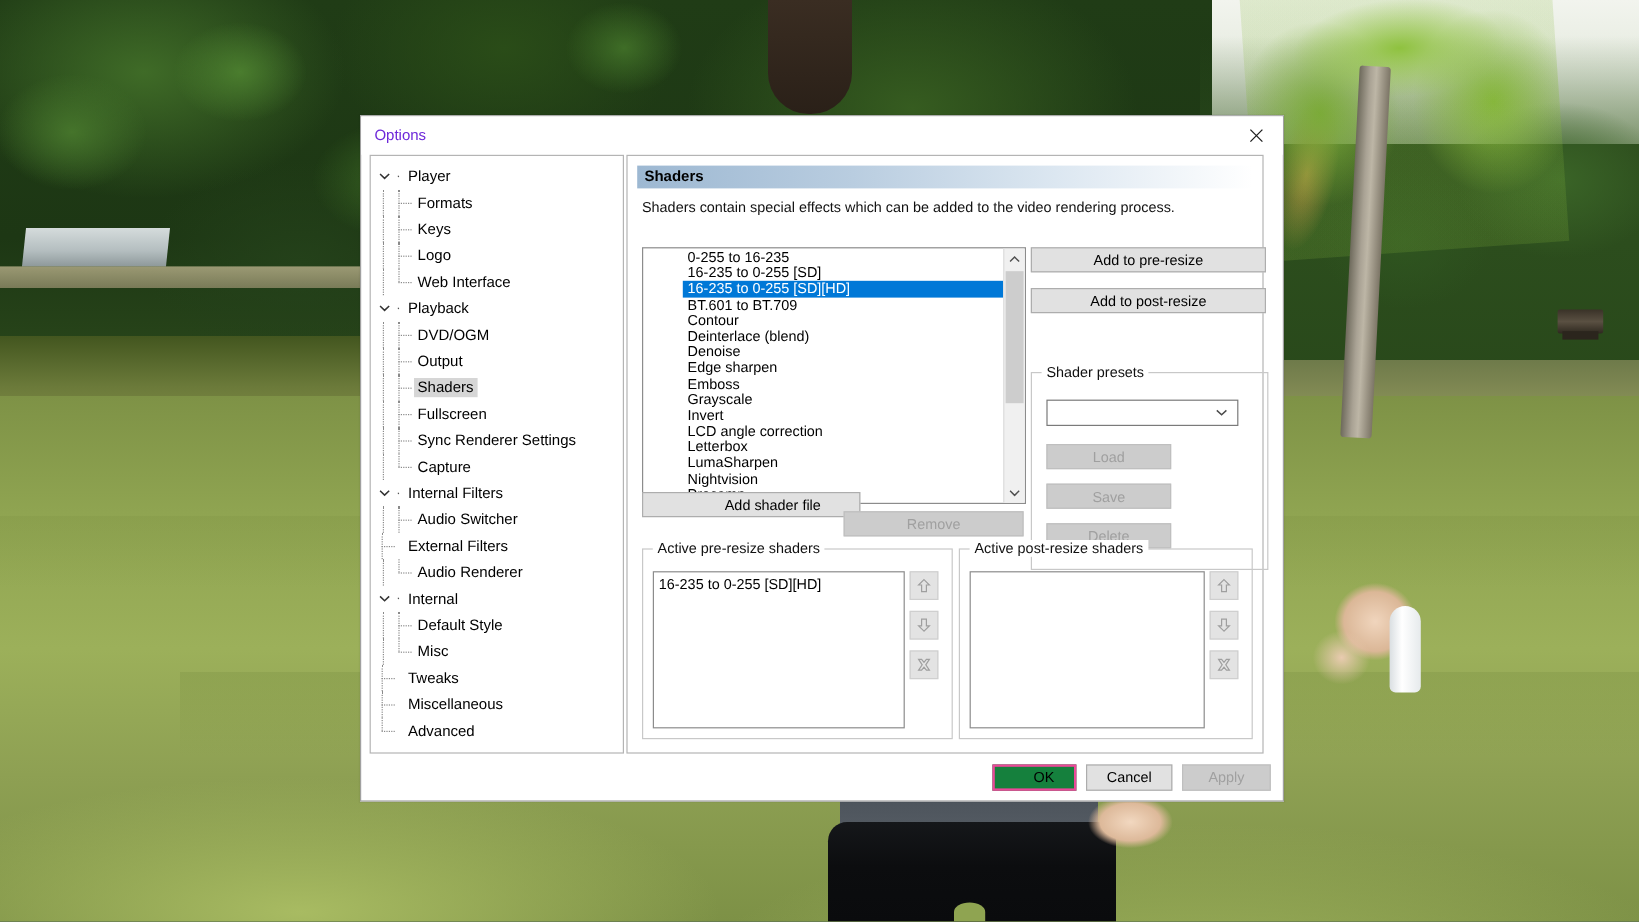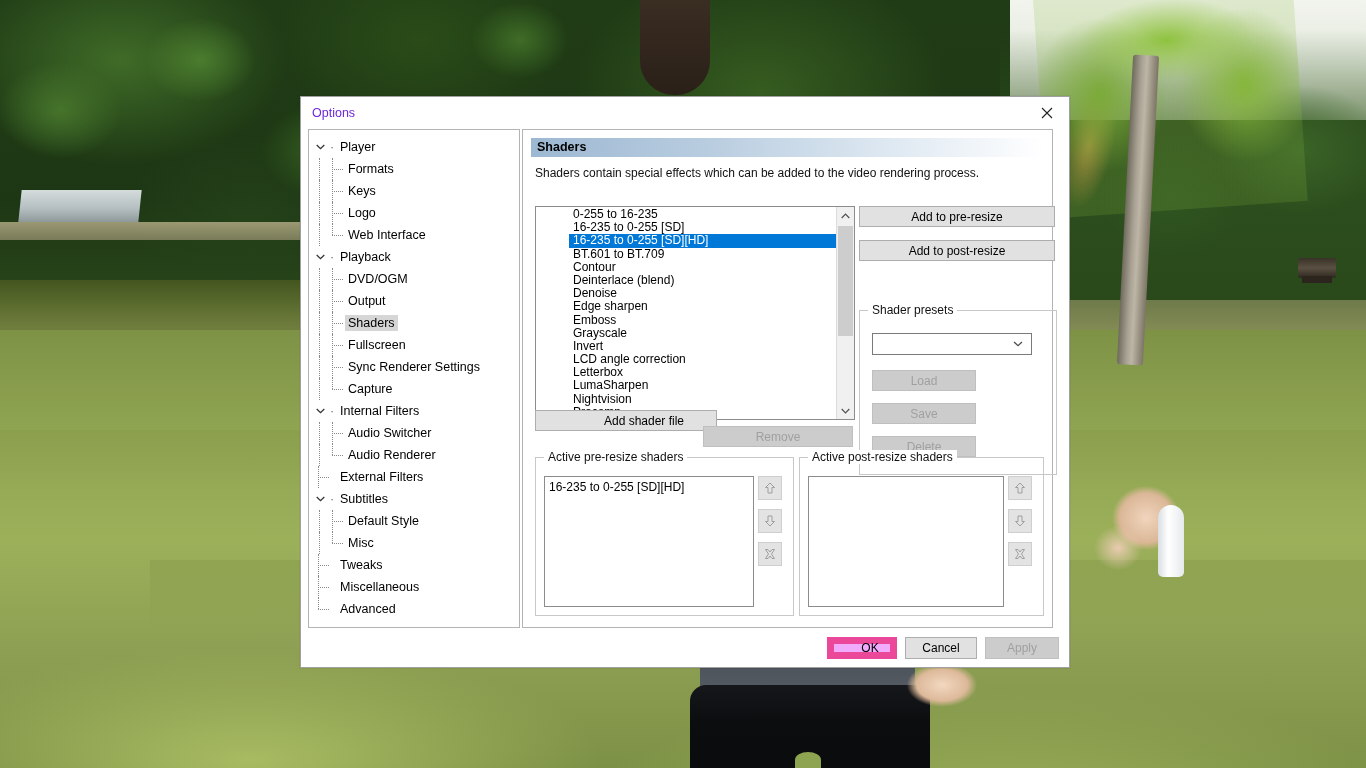--- a/index.html
+++ b/index.html
@@ -372,22 +372,22 @@
     align-items: center;
     justify-content: center;
     box-sizing: border-box;
   }
   .btn.disabled {
     color: #a0a0a0;
     background: #cccccc;
     border-color: #bfbfbf;
   }
   .btn.default {
-    border: 7px solid #ec4899;
-    background: #f0abfc;
+    border: 2px solid #ec4899;
+    background: #15803d;
     padding-left: 16px;
   }
 
   .btn-add-pre {
     position: absolute; left: 336px; top: 76px; width: 196px; height: 21px;
   }
   .btn-add-post {
     position: absolute; left: 336px; top: 110px; width: 196px; height: 21px;
   }
 
@@ -601,37 +601,37 @@
             </span>
             <span class="tw-dot">·</span>
             <span class="lbl">Internal Filters</span>
           </div>
           <div class="tree-row">
             <span class="tw-dots-v"></span>
             <span class="tw-elbow through"></span>
             <span class="lbl">Audio Switcher</span>
           </div>
           <div class="tree-row">
-            <span class="tw-dots-v"></span>
-            <span class="tw-elbow"></span>
-            <span class="lbl">Audio Renderer</span>
-          </div>
-          <div class="tree-row">
             <span class="tw-elbow through" style="width: 14px;"></span>
             <span class="tw-dot"></span>
             <span class="lbl">External Filters</span>
           </div>
           <div class="tree-row">
+            <span class="tw-dots-v"></span>
+            <span class="tw-elbow"></span>
+            <span class="lbl">Audio Renderer</span>
+          </div>
+          <div class="tree-row">
             <span class="tw-chev">
               <svg width="9" height="6" viewBox="0 0 9 6">
                 <path d="M0.7 1 L4.5 4.6 L8.3 1" stroke="#333" stroke-width="1.3" fill="none"></path>
               </svg>
             </span>
             <span class="tw-dot">·</span>
-            <span class="lbl">Subtitles</span>
+            <span class="lbl">Internal</span>
           </div>
           <div class="tree-row">
             <span class="tw-dots-v"></span>
             <span class="tw-elbow through"></span>
             <span class="lbl">Default Style</span>
           </div>
           <div class="tree-row">
             <span class="tw-dots-v"></span>
             <span class="tw-elbow"></span>
             <span class="lbl">Misc</span>

